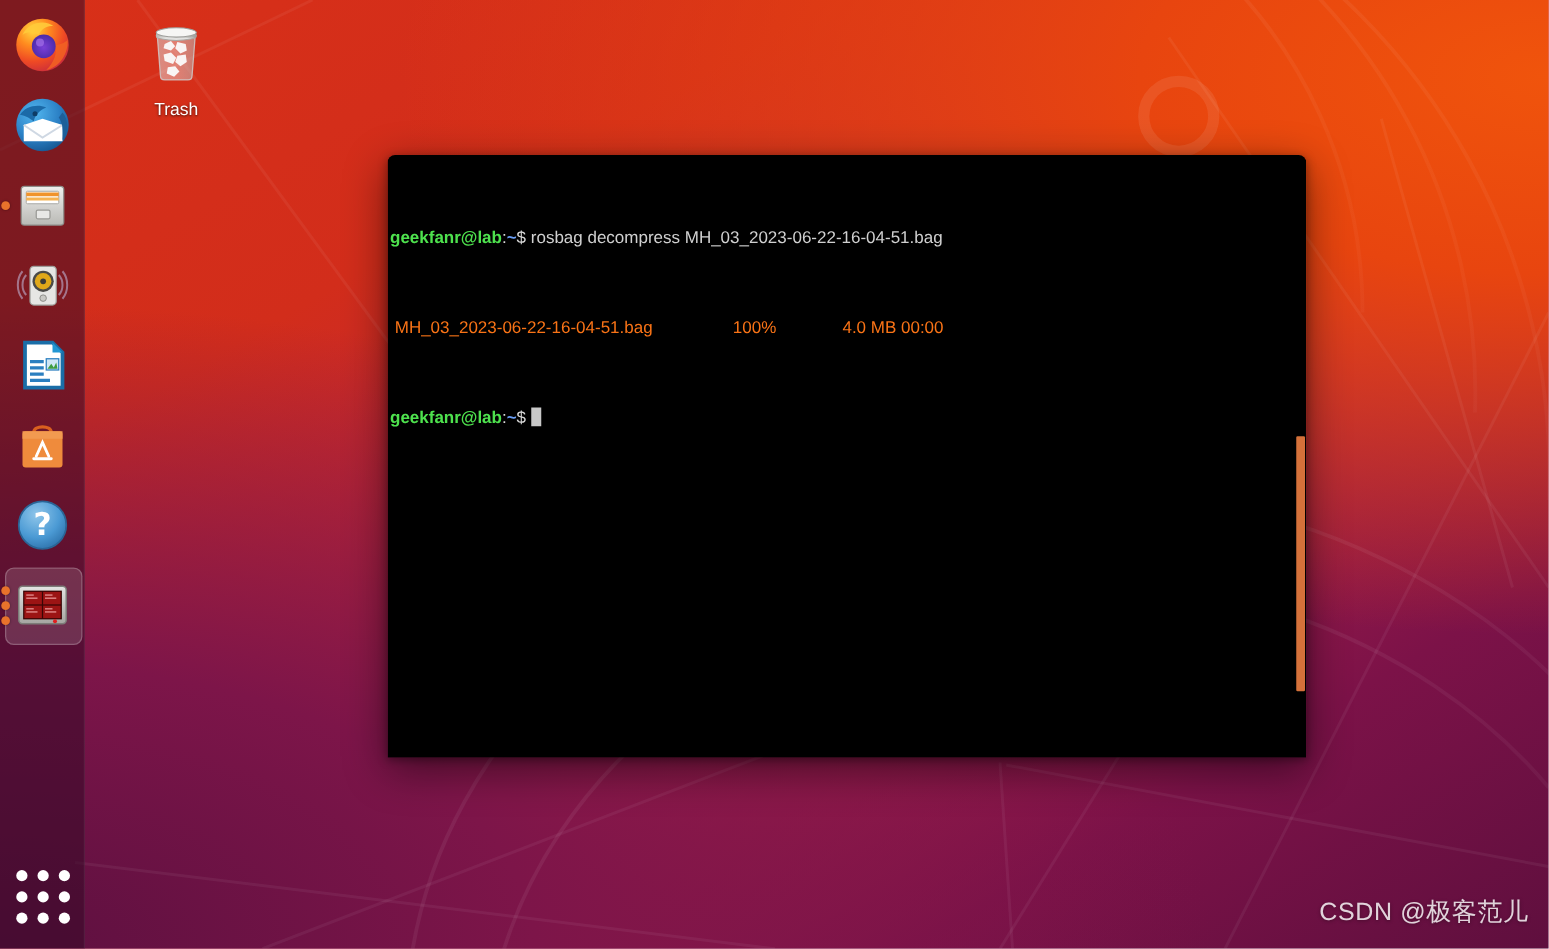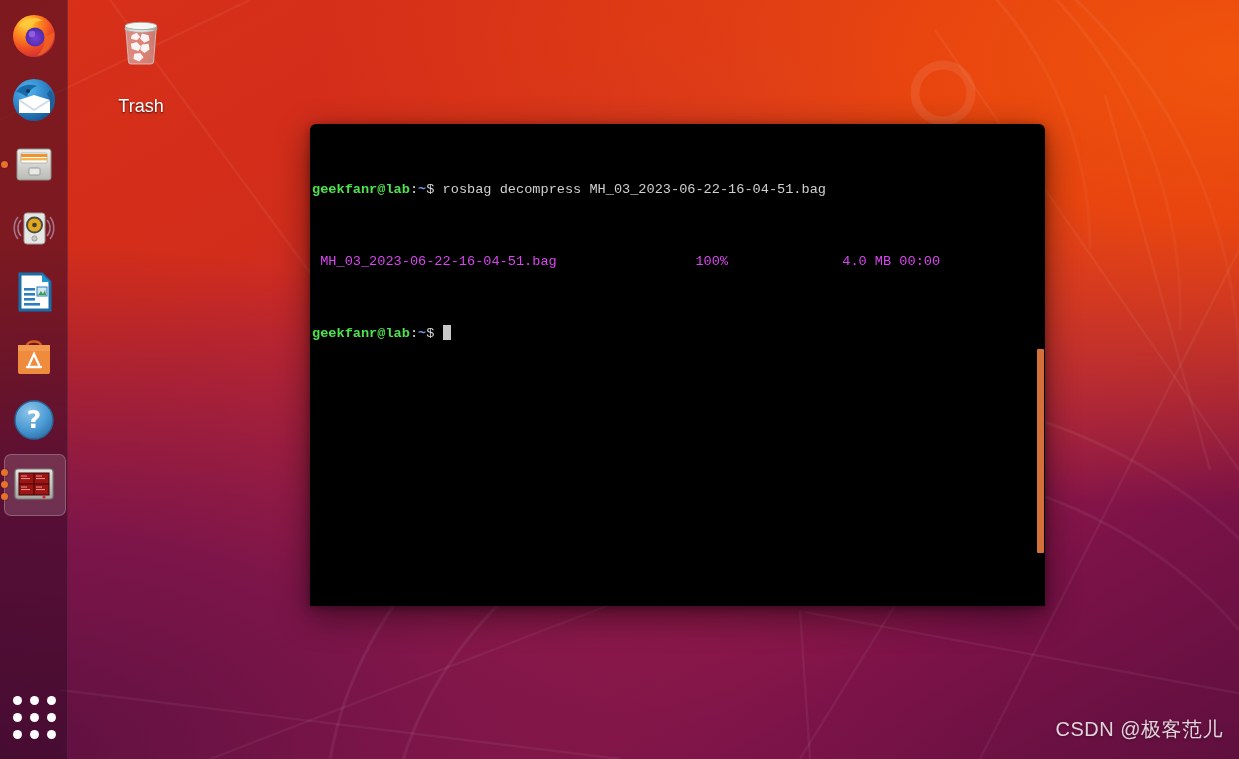--- a/index.html
+++ b/index.html
@@ -52,21 +52,21 @@
   }
   .dotgrid { display:grid; grid-template-columns:repeat(3,9px); gap:8px; }
   .dotgrid span { width:9px; height:9px; border-radius:50%; background:#fff; display:block; }
 
   
   #trash {
     position:absolute; left:104px; top:12px;
     width:74px; text-align:center; z-index:10;
   }
   #trash .tlabel {
-    display:block; margin-top:20px; color:#fff; font-size:18px;
+    display:block; margin-top:2px; color:#fff; font-size:14px;
     text-shadow:0 1px 2px rgba(0,0,0,.75);
   }
 
   
   #term-window {
     position:absolute; left:310px; top:124px;
     width:735px; height:482px;
     border-radius:6px 6px 0 0;
     box-shadow:0 10px 34px rgba(0,0,0,.48), 0 2px 8px rgba(0,0,0,.35);
     z-index:15;
@@ -106,31 +106,31 @@
   #tab-title {
     position:absolute; left:0; right:0; text-align:center;
     color:#ffffff; font-size:12.5px;
     font-family:"DejaVu Sans Mono","Liberation Mono",monospace;
   }
 
   #term-body {
     position:relative;
     height:557px; background:#000;
     padding:3px 0 0 2px;
-    font-family:Liberation Mono, monospace;
+    font-family:Liberation Sans, sans-serif;
     font-size:13.6px; line-height:18px;
     white-space:pre; overflow:hidden;
   }
   .t-line { height:18px; }
   .t-user { color:#4ee24e; font-weight:bold; }
   .t-colon { color:#d8d8d8; }
   .t-path { color:#6a9ef5; font-weight:bold; }
   .t-dollar { color:#d8d8d8; }
   .t-cmd { color:#d0d0d0; }
-  .t-out { color:#d946ef; }
+  .t-out { color:#f97316; }
   .cursor { display:inline-block; width:8px; height:15px;
     background:#c8c8c8; vertical-align:-3px; }
 
   #term-scrollbar {
     position:absolute; right:0; top:0; width:10px; height:433px;
     background:transparent;
   }
   #term-thumb {
     position:absolute; right:1px; width:7px;
     background:#d4713a; border-radius:1px;

